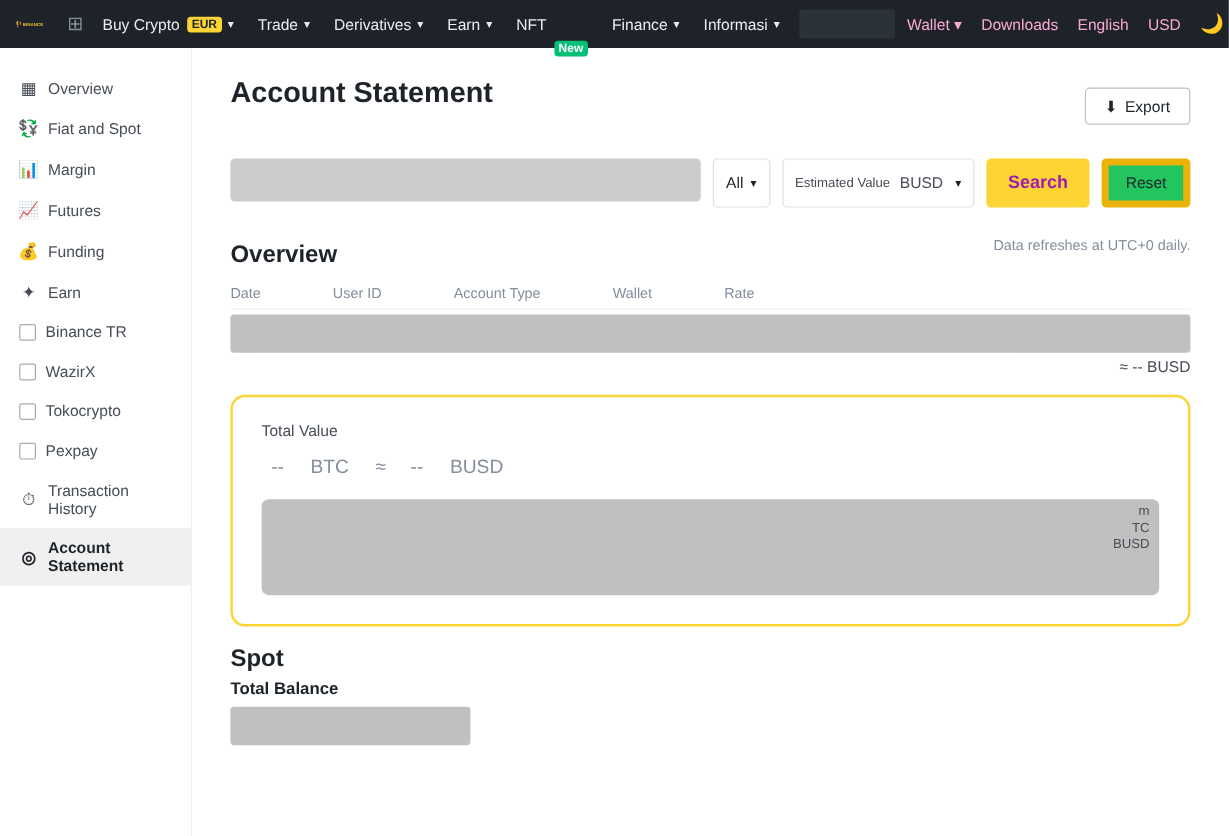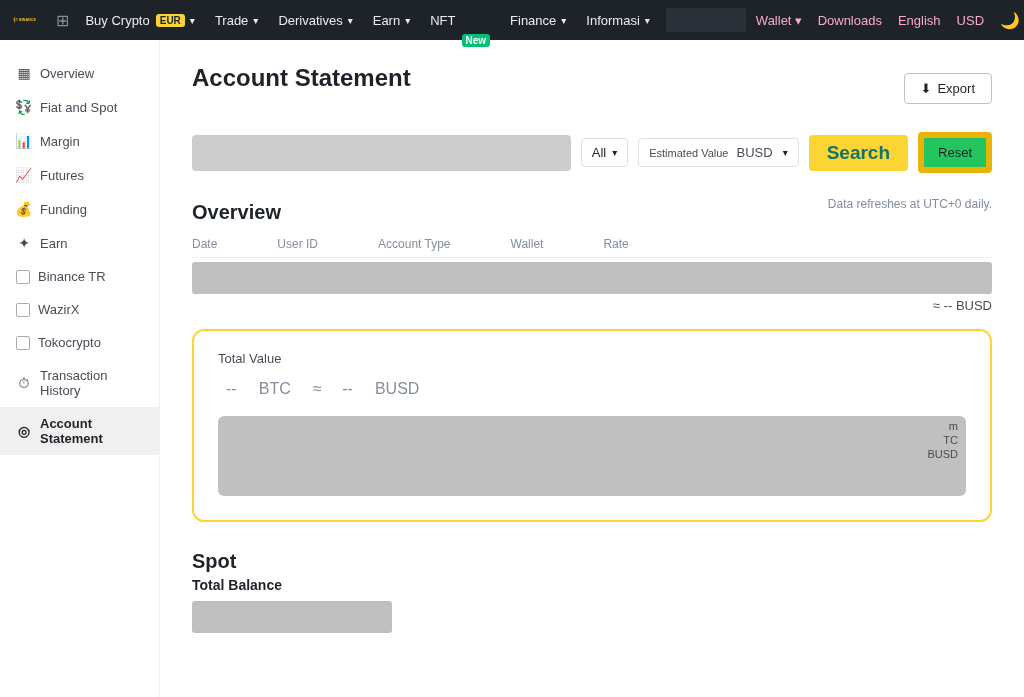--- a/index.html
+++ b/index.html
@@ -161,21 +161,20 @@
       border-radius: 4px;
       padding: 7px 16px;
       font-size: 13px;
       cursor: pointer;
       color: #1e2329;
     }
 
     
     .filter-row {
       display: flex;
-      align-items: center;
       gap: 10px;
       margin-bottom: 24px;
     }
     .filter-bar-placeholder {
       flex: 1;
       height: 36px;
       background: #ccc;
       border-radius: 4px;
       max-width: 480px;
     }
@@ -202,25 +201,25 @@
       border: 1px solid #e0e0e0;
       border-radius: 4px;
       padding: 6px 10px;
       font-size: 13px;
       cursor: pointer;
       color: #1e2329;
       background: #fff;
     }
     .search-btn {
       background: #fcd535;
-      color: #0f766e;
+      color: #a21caf;
       border: none;
       border-radius: 4px;
       padding: 7px 18px;
-      font-size: 19px;
+      font-size: 15px;
       font-weight: 600;
       cursor: pointer;
     }
     .reset-btn {
       background: #22c55e;
       color: #1e2329;
       border: 6px solid #eab308;
       border-radius: 4px;
       padding: 7px 14px;
       font-size: 13px;
@@ -262,21 +261,21 @@
       font-size: 13px;
       color: #474d57;
       margin-bottom: 16px;
     }
 
     
     .total-value-card {
       border: 2px solid #fcd535;
       border-radius: 12px;
       padding: 20px 24px;
-      margin-bottom: 28px;
+      margin-bottom: 16px;
     }
     .total-value-label {
       font-size: 13px;
       color: #474d57;
       margin-bottom: 8px;
     }
     .total-value-amount {
       font-size: 22px;
       font-weight: 700;
       color: #1e2329;
@@ -407,20 +406,24 @@
       <span class="sidebar-icon" style="width:14px;height:14px;border:1.5px solid #aaa;border-radius:2px;display:inline-block;"></span>
       <span>Binance TR</span>
     </div>
     <div class="sidebar-item">
       <span class="sidebar-icon" style="width:14px;height:14px;border:1.5px solid #aaa;border-radius:2px;display:inline-block;"></span>
       <span>WazirX</span>
     </div>
     <div class="sidebar-item">
       <span class="sidebar-icon" style="width:14px;height:14px;border:1.5px solid #aaa;border-radius:2px;display:inline-block;"></span>
       <span>Tokocrypto</span>
+    </div>
+    <div class="sidebar-item">
+      <span class="sidebar-icon" style="width:14px;height:14px;border:1.5px solid #aaa;border-radius:2px;display:inline-block;"></span>
+      <span>Pexpay</span>
     </div>
     <div class="sidebar-item">
       <span class="sidebar-icon">⏱</span>
       <span>Transaction History</span>
     </div>
     <div class="sidebar-item active">
       <span class="sidebar-icon">◎</span>
       <span>Account Statement</span>
     </div>
   </aside>

